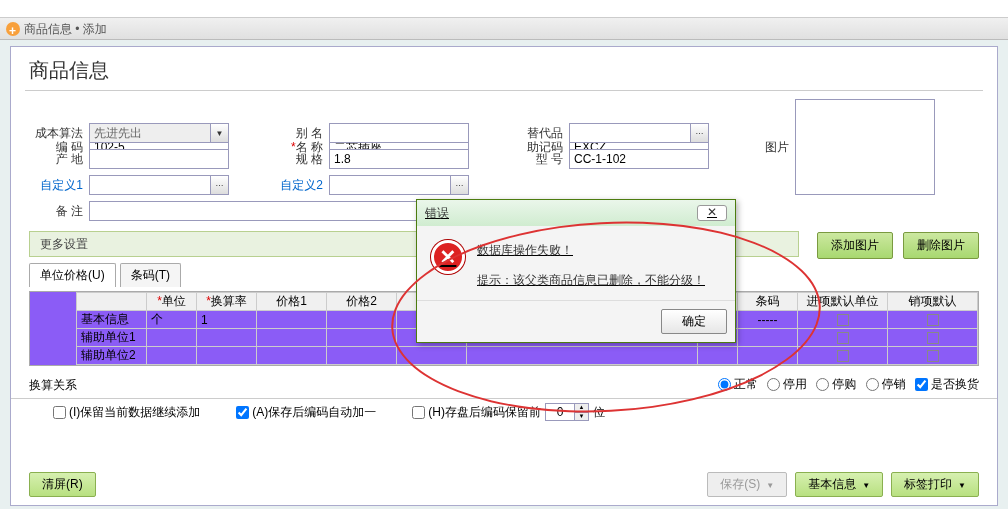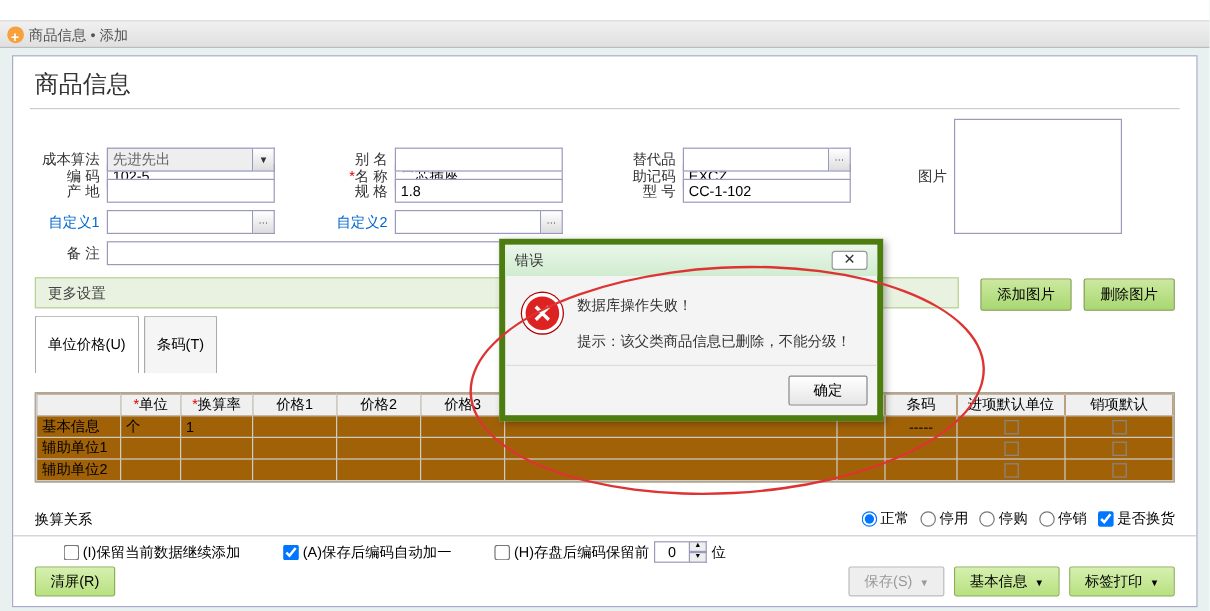--- a/index.html
+++ b/index.html
@@ -18,42 +18,42 @@
 .label.blue { color:#0066cc;}
 input.field { height:20px; border:1px solid #99b; padding:0 4px; background:#fff;}
 input.field[disabled]{background:#eee; color:#666;}
 .w1{width:140px;} .w2{width:140px;} .w3{width:140px;}
 .dd-btn { width:18px; height:20px; border:1px solid #99b; border-left:none; background:linear-gradient(#fff,#ddd); display:inline-flex; align-items:center; justify-content:center; font-size:8px; color:#333; cursor:pointer;}
 .col { display:flex; align-items:center;}
 .col1 { width: 240px;} .col2{width:240px;} .col3{width:240px;}
 .img-box { width:140px; height:96px; border:1px solid #99b; background:#fff;}
 .more-bar { background:#e9f2e0; border:1px solid #b8d090; height:26px; line-height:24px; padding:0 10px; margin: 4px 18px 6px; color:#444;}
 .tabs { display:flex; gap:4px; padding: 0 18px;}
-.tab { padding:15px 10px; border:1px solid #aaa; border-bottom:none; background:#f5f5f5; cursor:pointer; border-radius:2px 2px 0 0;}
+.tab { padding:3px 10px; border:1px solid #aaa; border-bottom:none; background:#f5f5f5; cursor:pointer; border-radius:2px 2px 0 0;}
 .tab.active{ background:#fff;}
-.grid { margin:16px 18px; border:1px solid #aaa; background:#a16207;}
+.grid { margin:4px 18px; border:1px solid #aaa; background:#8b5cf6;padding-left:46px;}
 table { border-collapse:collapse; width:100%; table-layout:fixed;}
 th,td { border:1px solid #ccc; height:18px; padding:0 4px; font-size:12px; white-space:nowrap; overflow:hidden;}
 th { background:#f0f0f0; font-weight:normal;}
 th .req{color:#d00;}
 .cb-box{width:12px;height:12px;border:1px solid #888;display:inline-block;vertical-align:middle;}
 .radio,.check { display:inline-flex; align-items:center; gap:3px; margin-left:6px;}
 .radio input,.check input{margin:0;}
 .right{margin-left:auto;}
 .bottom-bar { position:absolute; bottom:8px; left:0; right:0; padding:0 18px; display:flex; align-items:center; gap:8px;}
 .btn { padding:3px 12px; border:1px solid #888; background:linear-gradient(#fff,#e6e6e6); cursor:pointer; border-radius:2px;}
 .btn.green{ background:linear-gradient(#d6f0b0,#b8e080); border-color:#8ab050;}
 .btn.big-green{ background:linear-gradient(#cce8a0,#a8d870); border:1px solid #7a9a40; padding:4px 13px;}
 .btn.disabled{ color:#999; background:#eee; border-color:#bbb;}
 .btn .dd{font-size:8px; margin-left:6px;}
 .spinner{display:inline-flex; align-items:center;}
 .spinner input{width:30px;height:18px;border:1px solid #99b;text-align:center;}
 .spinner .arr{display:flex;flex-direction:column;}
 .spinner .arr span{width:14px;height:9px;border:1px solid #99b;border-left:none;background:#eee;font-size:6px;text-align:center;line-height:7px;cursor:pointer;}
-.err-dlg{ position:absolute; left:405px; top:152px; width:320px; background:#f4f4f4; border:5px solid #4d7c0f; box-shadow:2px 2px 6px rgba(0,0,0,.3);}
+.err-dlg{ position:absolute; left:405px; top:152px; width:320px; background:#f4f4f4; border:1px solid #4d7c0f; box-shadow:2px 2px 6px rgba(0,0,0,.3);text-decoration:underline;}
 .err-title{ height:26px; background:linear-gradient(#eaf6ea,#d0ecd0); display:flex; align-items:center; padding:0 8px; color:#333;}
 .err-title .close{margin-left:auto; width:30px; height:16px; border:1px solid #999; border-radius:3px; background:#fff; text-align:center; line-height:12px; cursor:pointer;}
 .err-body{ padding:14px 14px 10px; display:flex; gap:12px;}
 .err-icon{ width:34px; height:34px; border-radius:50%; background:#d22; display:flex; align-items:center; justify-content:center; color:#fff; font-size:20px; font-weight:bold; box-shadow:inset 0 0 0 3px #fff, 0 0 0 1px #a00;}
 .err-text{color:#333; line-height:20px;}
 .err-foot{ padding:8px; text-align:right; border-top:1px solid #ddd;}
 .err-foot .btn{padding:3px 20px;}
 
 
 .anno{ position:absolute; left:380px; top:175px; width:430px; height:190px; border:2px solid #d33; border-radius:50%; pointer-events:none; transform:rotate(-3deg);}

